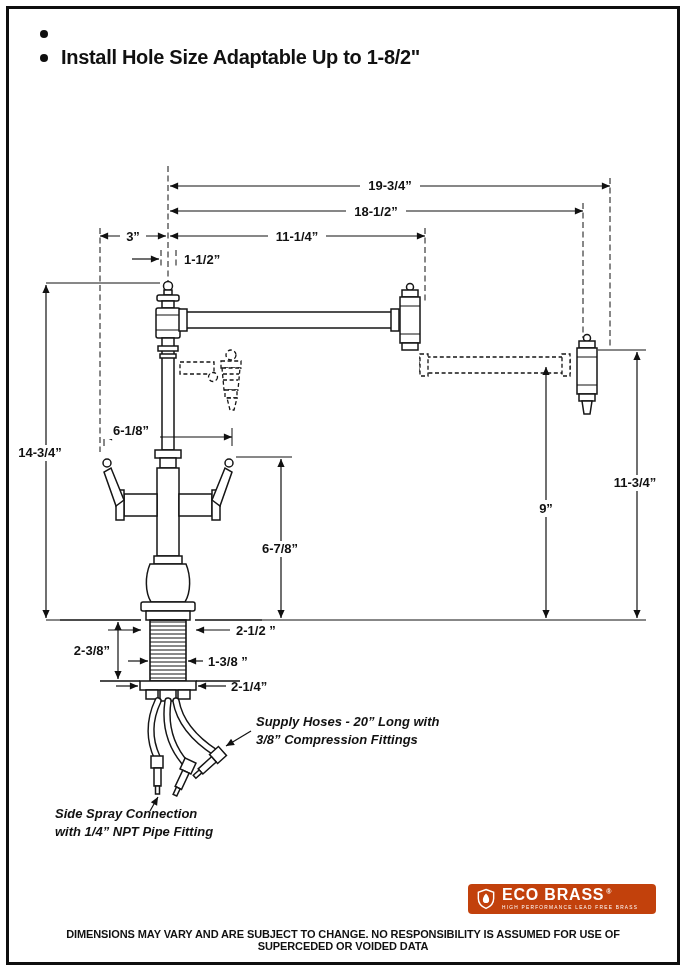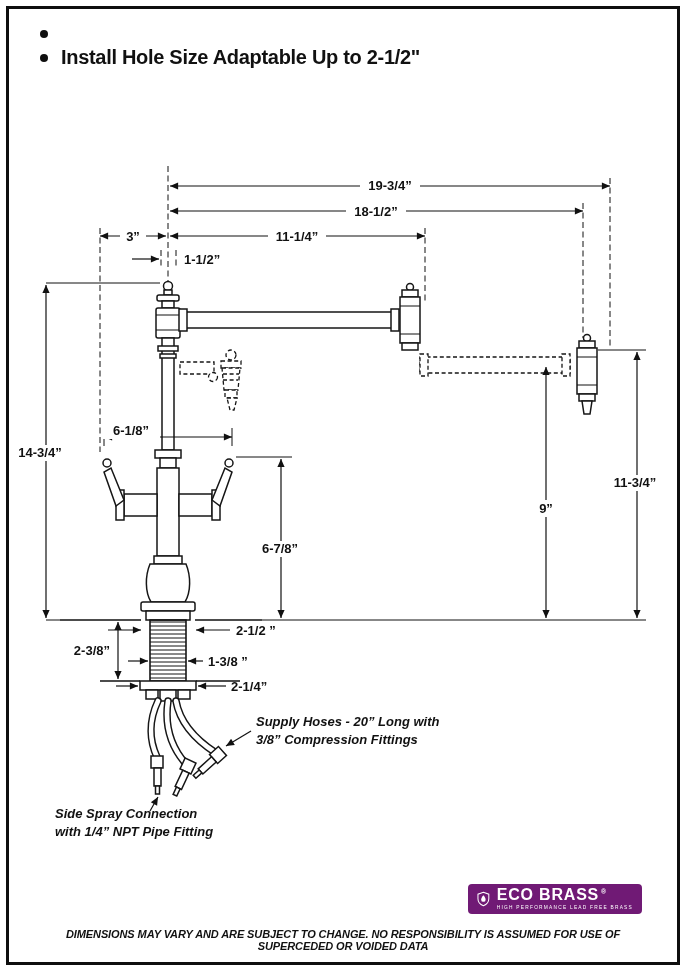--- a/index.html
+++ b/index.html
@@ -20,43 +20,43 @@
   .thick{stroke:#111;stroke-width:1.6;fill:none}
   .cl{stroke:#111;stroke-width:1;fill:none;stroke-dasharray:6 3.5}
   .body{stroke:#161616;stroke-width:1.5;fill:#fff}
   .ph{stroke:#161616;stroke-width:1.3;fill:#fff;stroke-dasharray:4 2.6}
   .hose-o{stroke:#161616;stroke-width:7.5;fill:none;stroke-linecap:round}
   .hose-i{stroke:#fff;stroke-width:4.6;fill:none;stroke-linecap:round}
   .lblbg{fill:#fff}
   .lbl{font-family:"Liberation Sans",sans-serif;font-size:13px;font-weight:700;fill:#111}
   .note{font-family:"Liberation Sans",sans-serif;font-size:13px;font-weight:700;font-style:italic;fill:#111}
 
-  .logo{position:absolute;left:468px;top:884px;width:174px;height:30px;background:#701a75;
+  .logo{position:absolute;left:468px;top:884px;width:188px;height:30px;background:#c2410c;
         border-radius:4px;display:flex;align-items:center;padding:0 9px;box-sizing:border-box;gap:7px}
   .logocol{display:flex;flex-direction:column;line-height:1}
   .brand{color:#fff;font-weight:700;font-size:16px;letter-spacing:0.8px;display:flex;align-items:flex-start}
   .reg{font-size:7px;margin-top:1px;margin-left:2px;font-weight:700}
   .tag{color:#fff;font-size:4.8px;letter-spacing:1.25px;margin-top:2.5px;white-space:nowrap}
 
   .disclaimer{position:absolute;left:30px;right:30px;top:928px;text-align:center;
-              font-size:11px;font-weight:700;font-style:italic;letter-spacing:-0.1px}
+              font-size:11px;font-weight:700;letter-spacing:-0.1px}
 </style>
 </head>
 <body>
 
 <div class="page">
   <div class="frame"></div>
 
   <div class="bullets">
     <div class="brow">
       <span class="dot"></span>
     </div>
     <div class="brow">
       <span class="dot"></span>
-      <span class="btxt">Install Hole Size Adaptable Up to 2-1/2"</span>
+      <span class="btxt">Install Hole Size Adaptable Up to 1-8/2"</span>
     </div>
   </div>
 
   <svg class="diagram" width="686" height="971" viewBox="0 0 686 971" xmlns="http://www.w3.org/2000/svg">
     <defs>
       <marker id="ah" viewBox="0 0 10 10" refX="9.5" refY="5" markerWidth="9" markerHeight="9" markerUnits="userSpaceOnUse" orient="auto-start-reverse">
         <path d="M0.5,1 L9.5,5 L0.5,9 Z" fill="#111"></path>
       </marker>
       <pattern id="thr" width="4" height="4" patternUnits="userSpaceOnUse">
         <path d="M0,2 H4" stroke="#111" stroke-width="1"></path>

